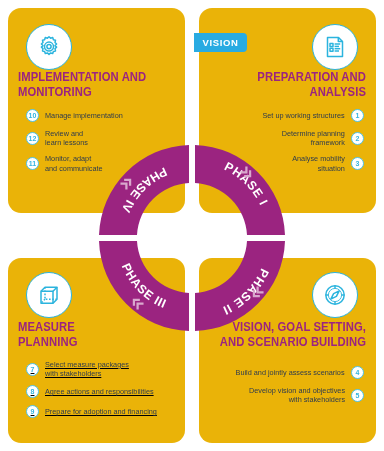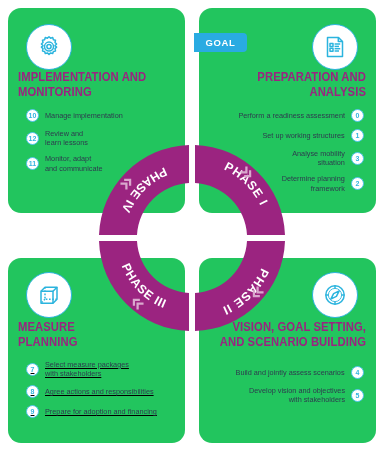--- a/index.html
+++ b/index.html
@@ -5,21 +5,21 @@
   html,body{margin:0;padding:0;background:#ffffff;}
   body{
     width:384px;height:451px;position:relative;overflow:hidden;
     font-family:"Liberation Sans","DejaVu Sans",sans-serif;
     -webkit-font-smoothing:antialiased;
   }
   .stage{position:absolute;inset:0;}
 
   
   .card{
-    position:absolute;background:#22c55e;border-radius:13px;
+    position:absolute;background:#eab308;border-radius:13px;
   }
   #card-tl{left:8px;  top:8px;   width:177px;height:205px;}
   #card-tr{left:199px;top:8px;   width:177px;height:205px;}
   #card-bl{left:8px;  top:258px; width:177px;height:185px;}
   #card-br{left:199px;top:258px; width:177px;height:185px;}
 
   
   .icon-badge{
     position:absolute;width:44px;height:44px;border-radius:50%;
     background:#ffffff;border:1.6px solid #2bb4de;
@@ -134,43 +134,37 @@
       </svg>
     </div>
 
     <div class="card-title title-right" style="right:10px;top:62px;width:165px;">
       <div>PREPARATION AND</div>
       <div>ANALYSIS</div>
     </div>
 
     <div class="steps steps-right" style="right:12px;top:101px;width:163px;">
       <div class="step">
-        <div class="num">0</div>
-        <div class="txt">
-          <div>Perform a readiness assessment</div>
-        </div>
-      </div>
-      <div class="step">
         <div class="num">1</div>
         <div class="txt">
           <div>Set up working structures</div>
+        </div>
+      </div>
+      <div class="step">
+        <div class="num">2</div>
+        <div class="txt">
+          <div>Determine planning</div>
+          <div>framework</div>
         </div>
       </div>
       <div class="step">
         <div class="num">3</div>
         <div class="txt">
           <div>Analyse mobility</div>
           <div>situation</div>
-        </div>
-      </div>
-      <div class="step">
-        <div class="num">2</div>
-        <div class="txt">
-          <div>Determine planning</div>
-          <div>framework</div>
         </div>
       </div>
     </div>
   </div>
 
   <div class="card" id="card-bl">
     <div class="icon-badge" style="left:18px;top:14px;">
       <svg width="26" height="26" viewBox="0 0 26 26">
         <g fill="none" stroke="#2bb4de" stroke-width="1.5" stroke-linejoin="round">
           <path d="M5 9.2 H17 V21.2 H5 Z"></path>
@@ -240,21 +234,21 @@
       <div class="step">
         <div class="num">5</div>
         <div class="txt">
           <div>Develop vision and objectives</div>
           <div>with stakeholders</div>
         </div>
       </div>
     </div>
   </div>
 
-  <div id="start-badge">GOAL</div>
+  <div id="start-badge">VISION</div>
 
   <div id="ring-wrap">
     <svg width="194" height="194" viewBox="0 0 194 194">
       <defs>
 
         <path id="p1" d="M 113 23 A 76 76 0 0 1 171 81"></path>
         <path id="p2" d="M 171 113 A 76 76 0 0 1 113 171"></path>
         <path id="p3" d="M 23 113 A 76 76 0 0 0 81 171"></path>
         <path id="p4" d="M 81 23 A 76 76 0 0 0 23 81"></path>
       </defs>

